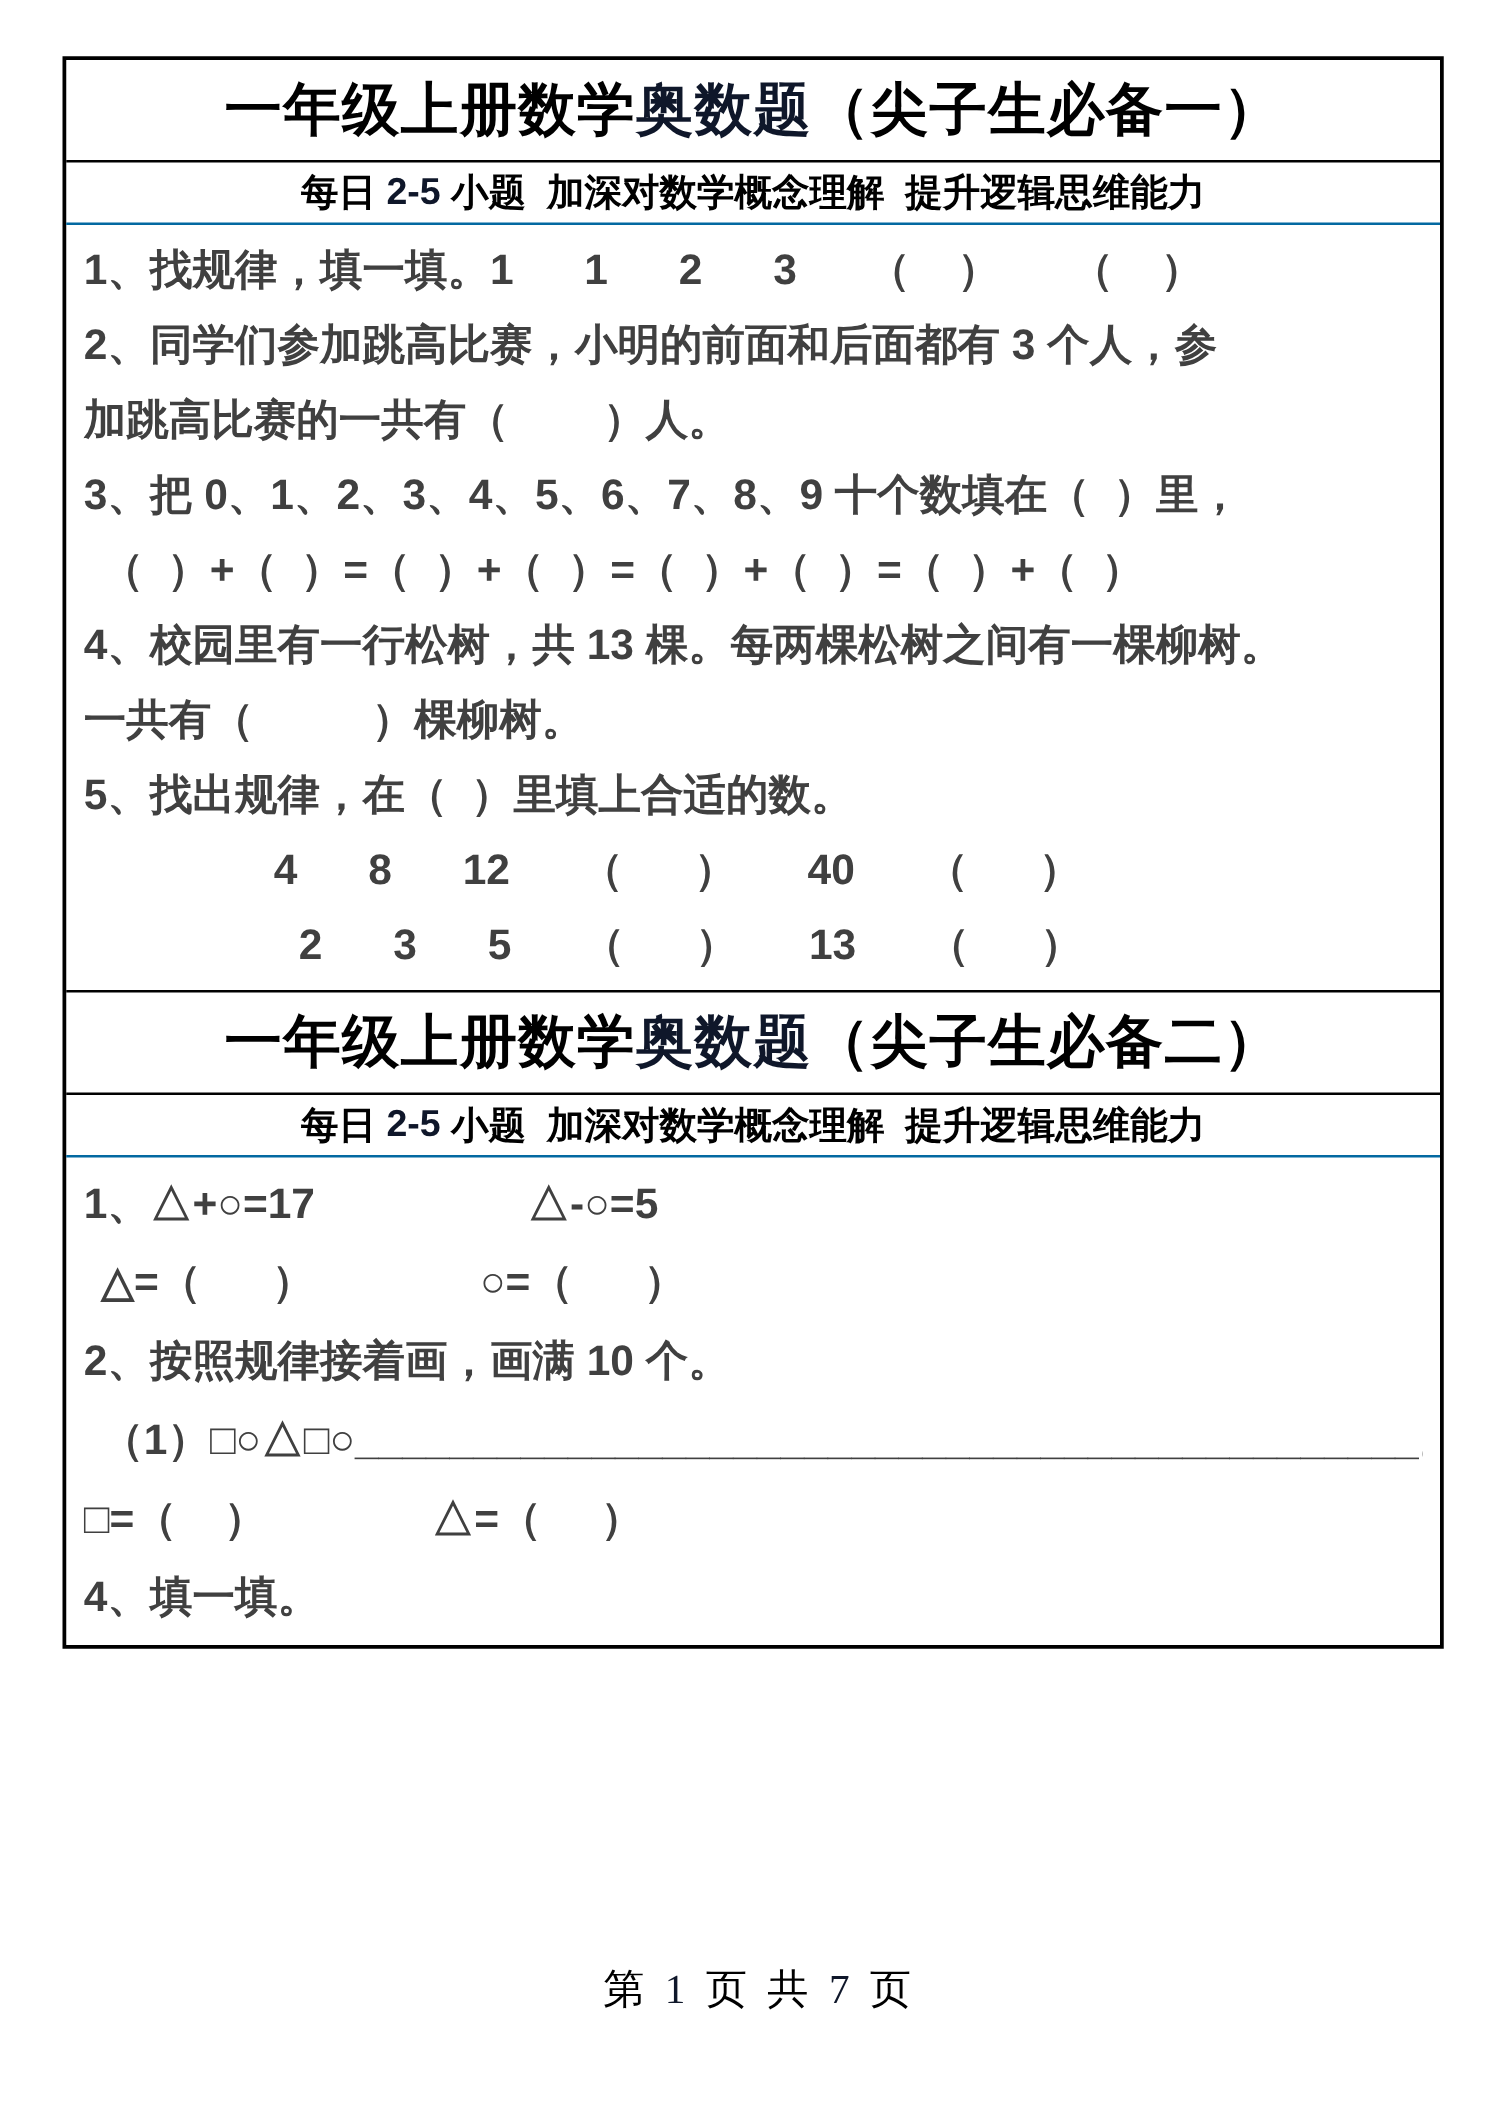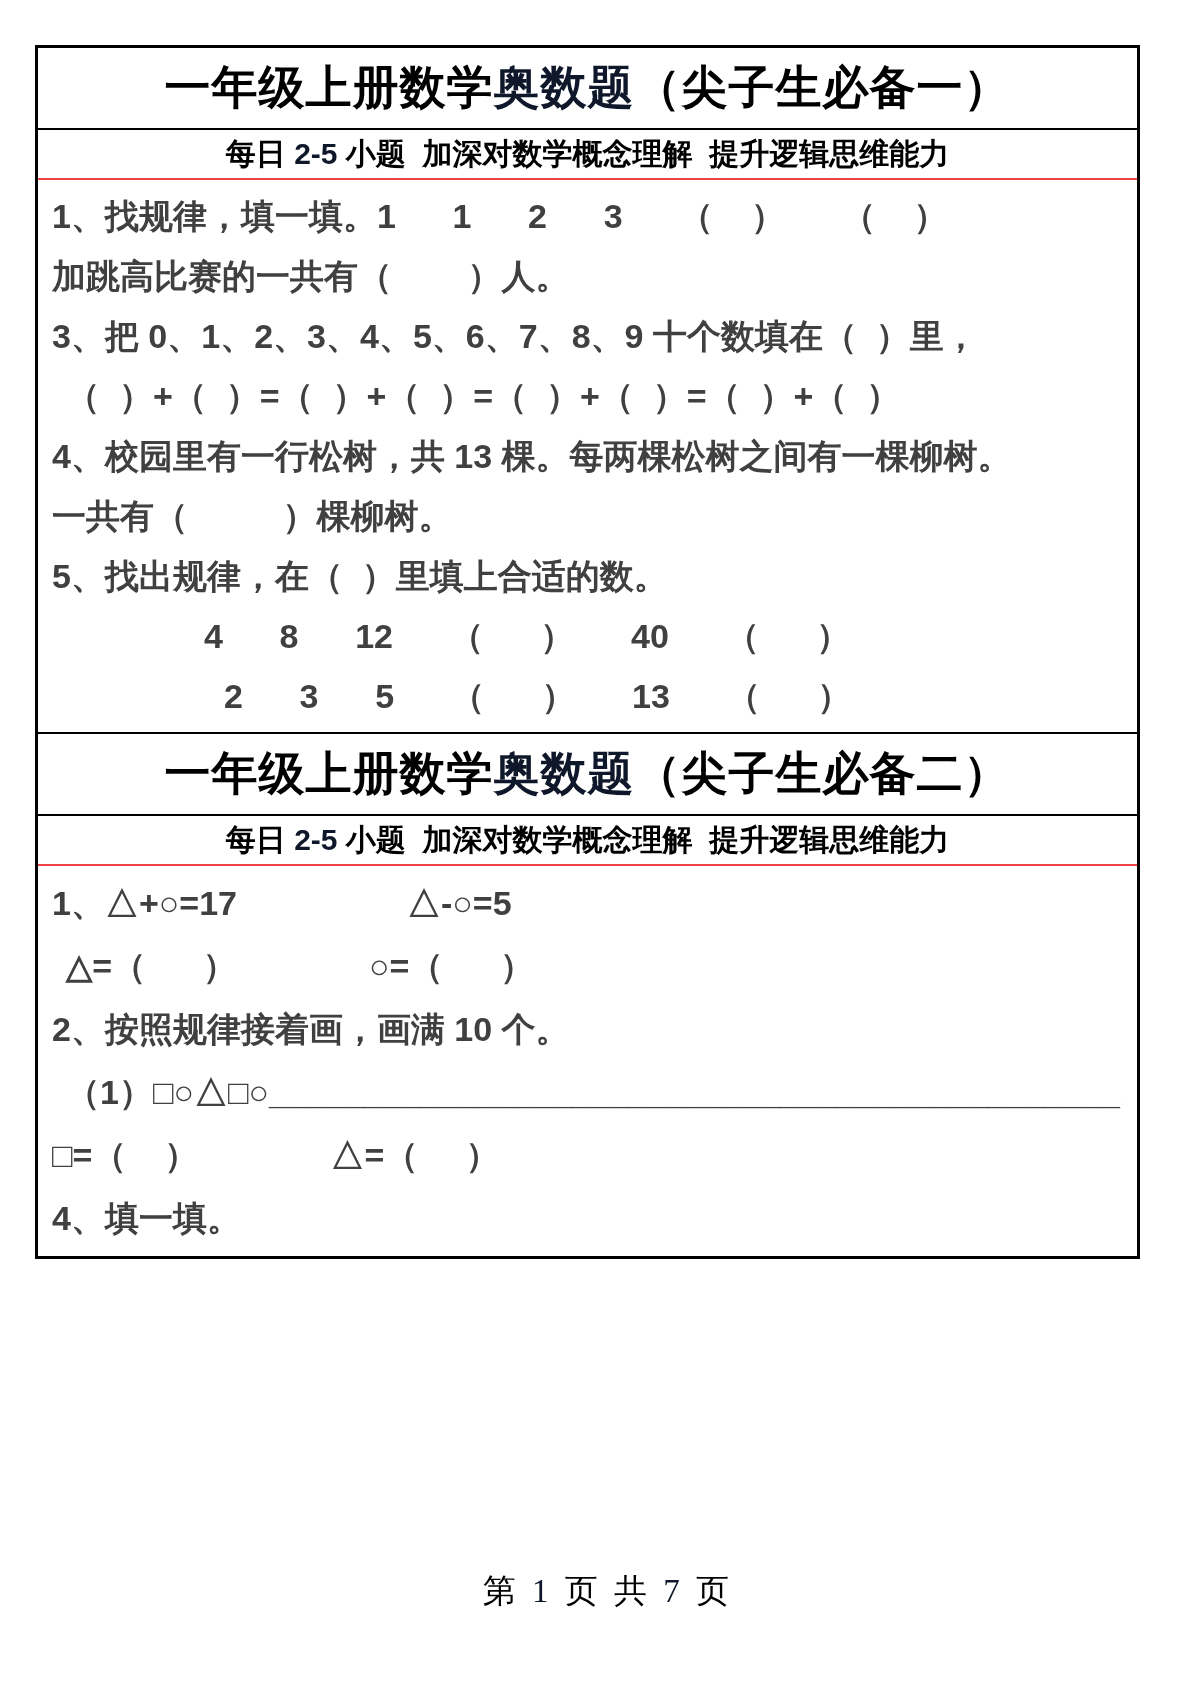--- a/index.html
+++ b/index.html
@@ -8,21 +8,21 @@
     background: #ffffff;
     font-family: "Liberation Sans", sans-serif;
   }
   body {
     width: 1191px;
     height: 1684px;
     position: relative;
   }
   .sheet {
     position: absolute;
-    left: 35px;
+    left: 50px;
     top: 45px;
     width: 1099px;
     border: 3px solid #000000;
     background: #ffffff;
   }
   .title-row {
     height: 80px;
     display: flex;
     align-items: center;
     justify-content: center;
@@ -37,21 +37,21 @@
     border-top: 2px solid #000000;
   }
   .subtitle-row {
     height: 48px;
     display: flex;
     align-items: center;
     justify-content: center;
     font-size: 30px;
     font-weight: bold;
     color: #000000;
-    border-bottom: 2px solid #ef4444;
+    border-bottom: 2px solid #0369a1;
     white-space: pre;
   }
   .red { color: #0f172a; }
   .content {
     padding: 6px 14px 6px 14px;
     font-size: 34px;
     font-weight: bold;
     color: #404040;
   }
   .content.c1 .line { line-height: 60px; }
@@ -82,20 +82,21 @@
 <div class="sheet">
 
   <div class="title-row">
     <span>一年级上册数学</span><span class="red">奥数题</span><span>（尖子生必备一）</span>
   </div>
   <div class="subtitle-row">
     <span>每日 </span><span class="red">2-5</span><span> 小题  加深对数学概念理解  提升逻辑思维能力</span>
   </div>
   <div class="content c1">
     <div class="line">1、找规律，填一填。1      1      2      3      （    ）      （    ）</div>
+    <div class="line">2、同学们参加跳高比赛，小明的前面和后面都有 3 个人，参</div>
     <div class="line">加跳高比赛的一共有（        ）人。</div>
     <div class="line">3、把 0、1、2、3、4、5、6、7、8、9 十个数填在（  ）里，</div>
     <div class="line ind-sm">（  ）+（  ）=（  ）+（  ）=（  ）+（  ）=（  ）+（  ）</div>
     <div class="line">4、校园里有一行松树，共 13 棵。每两棵松树之间有一棵柳树。</div>
     <div class="line">一共有（          ）棵柳树。</div>
     <div class="line">5、找出规律，在（  ）里填上合适的数。</div>
     <div class="line ind-a">4      8      12      （      ）      40      （      ）</div>
     <div class="line ind-b">2      3      5      （      ）      13      （      ）</div>
   </div>
 

